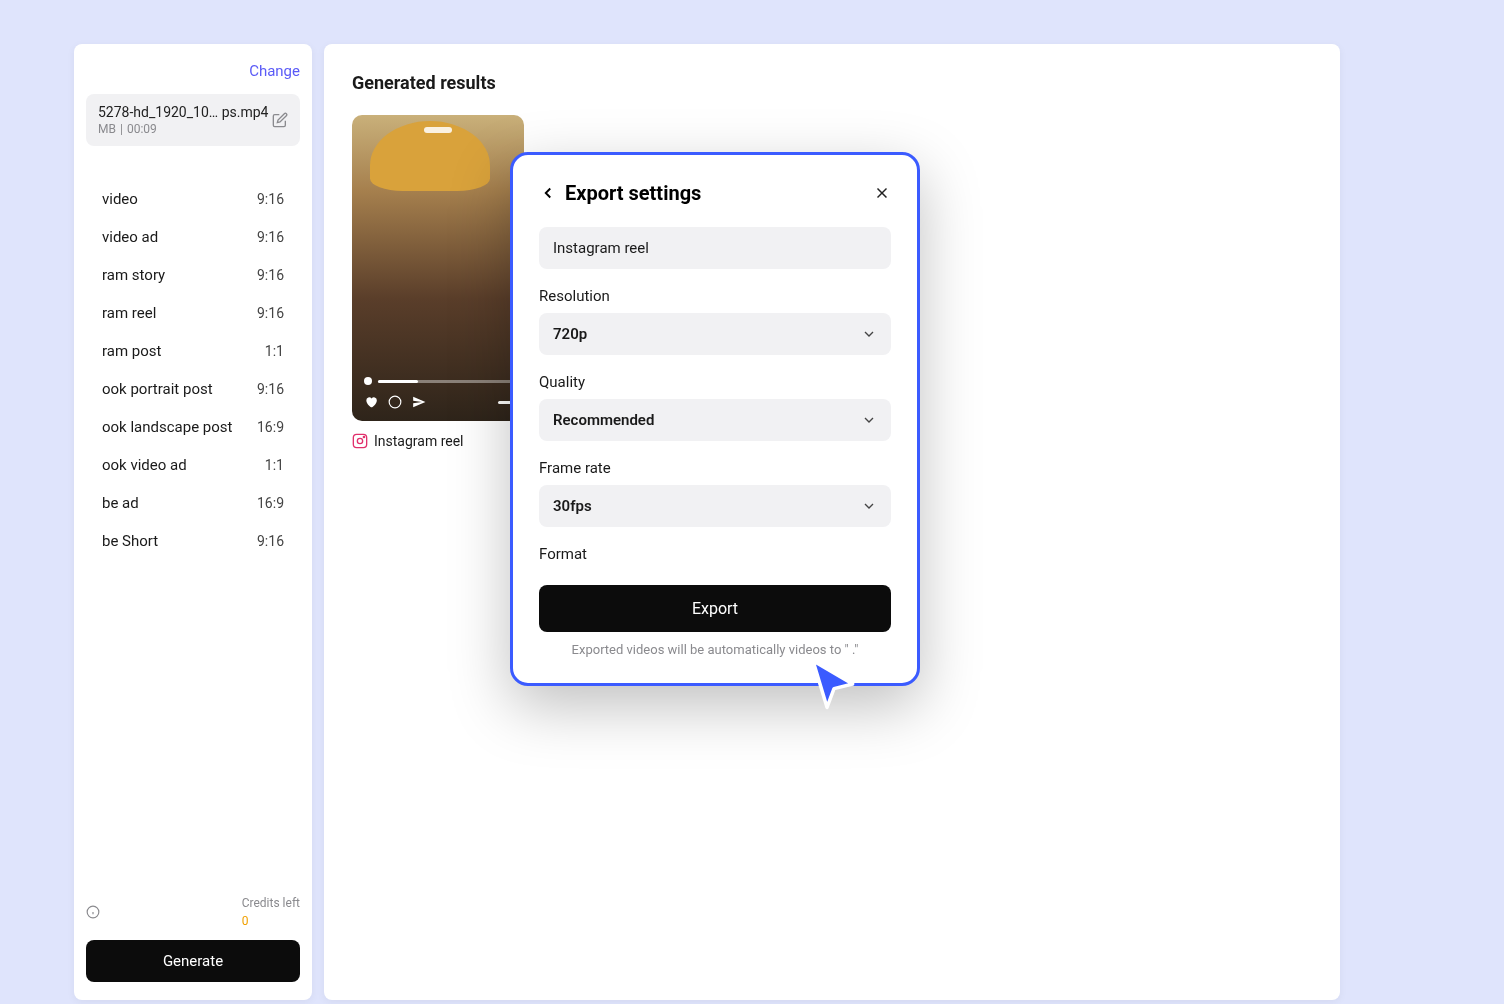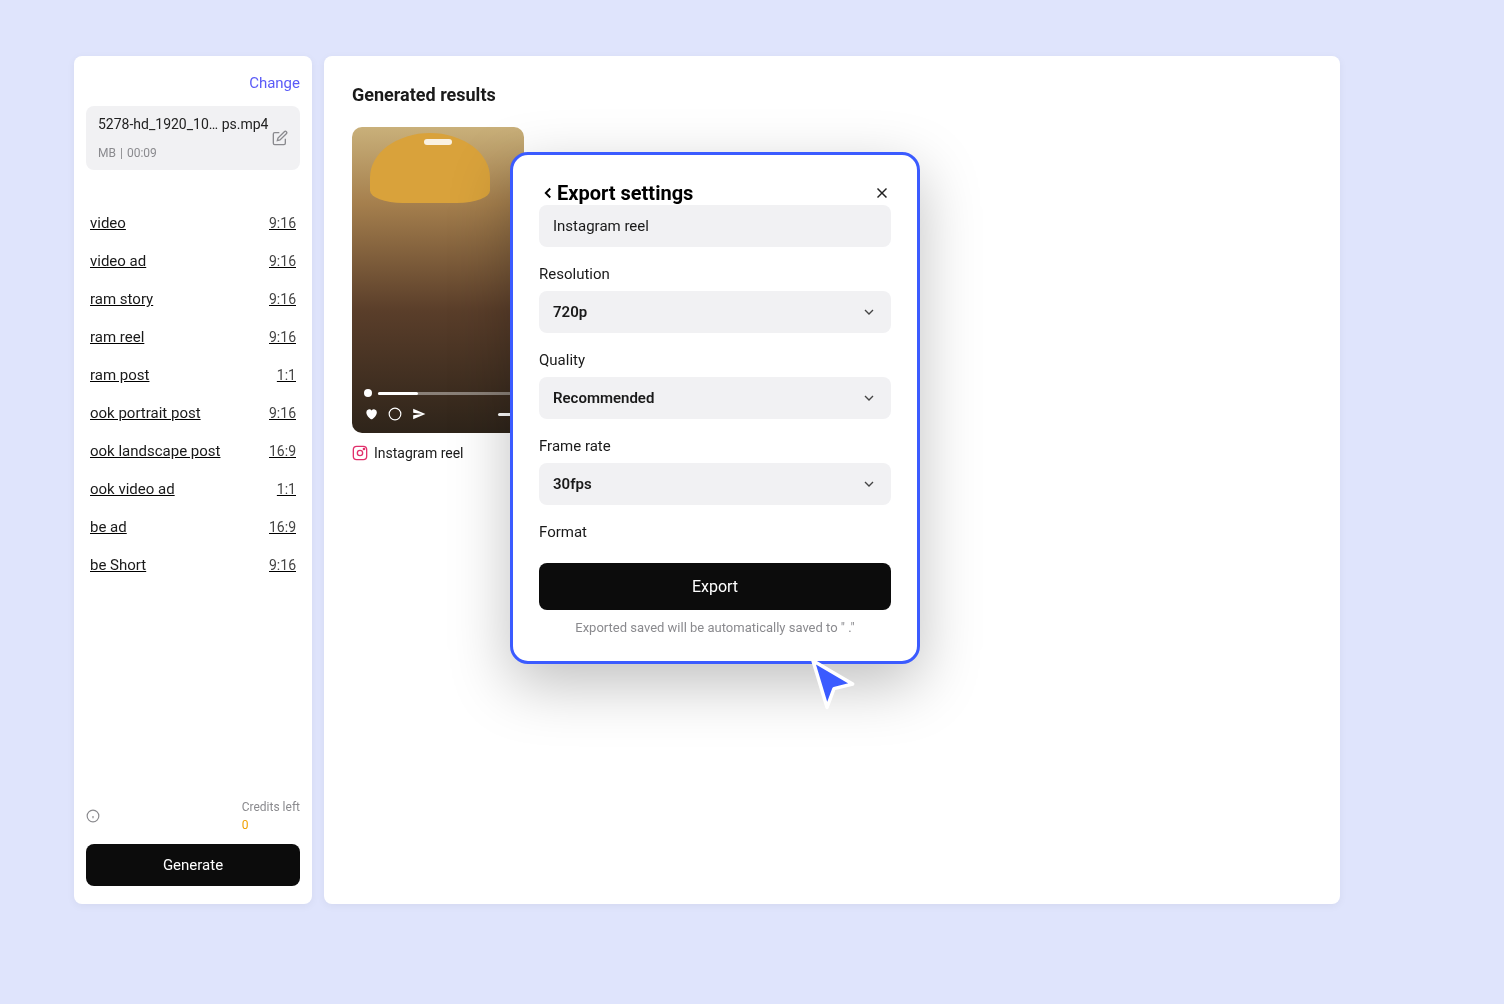--- a/index.html
+++ b/index.html
@@ -1,28 +1,28 @@
 <!DOCTYPE html>
 <html><head>
 <meta charset="utf-8">
 <style>
 * { margin: 0; padding: 0; box-sizing: border-box; font-family: -apple-system, BlinkMacSystemFont, 'Segoe UI', Roboto, sans-serif; }
 body { background: #dfe4fc; width: 1504px; height: 1004px; overflow: hidden; position: relative; }
 .outer-container { position: absolute; left: 0; top: 0; width: 1340px; height: 900px; background: #dfe4fc; border-radius: 0 0 32px 0; }
-.app-card { position: absolute; left: 74px; top: 56px; width: 1266px; height: 848px; display: flex; gap: 12px; }
+.app-card { position: absolute; left: 74px; top: 44px; width: 1266px; height: 956px; display: flex; gap: 12px; }
 .sidebar { width: 238px; background: #fff; border-radius: 8px; box-shadow: 0 2px 8px rgba(0,0,0,0.05); padding: 18px 0; display: flex; flex-direction: column; position: relative; }
 .sidebar-top { padding: 0 12px; }
 .change-link { color: #5b5bf7; font-size: 15px; text-align: right; cursor: pointer; margin-bottom: 14px; }
 .file-pill { background: #f1f1f3; border-radius: 8px; padding: 10px 12px; display: flex; justify-content: space-between; align-items: center; }
-.file-info { display: flex; flex-direction: column; gap: 12px; }
+.file-info { display: flex; flex-direction: column; }
 .file-name { font-size: 14px; color: #222; }
 .file-meta { font-size: 12px; color: #8a8a8e; margin-top: 2px; }
 .file-meta .sep { margin: 0 4px; }
 .edit-icon { width: 16px; height: 16px; color: #8a8a8e; }
-.presets { margin-top: 34px; padding: 0 16px; flex: 1; text-decoration: underline; }
+.presets { margin-top: 34px; padding: 0 28px; flex: 1; }
 .preset-row { display: flex; justify-content: space-between; align-items: center; padding: 10px 0; font-size: 15px; color: #1a1a1a; cursor: pointer; }
 .preset-ratio { font-size: 14px; color: #444; }
 .sidebar-bottom { padding: 0 12px; }
 .credits-row { display: flex; justify-content: space-between; align-items: center; font-size: 12px; color: #8a8a8e; margin-bottom: 12px; }
 .info-icon { width: 14px; height: 14px; color: #8a8a8e; }
 .credits-left { display: flex; gap: 4px; flex-direction: column; }
 .credits-num { color: #f0a000; }
 .generate-btn { width: 100%; background: #0c0c0c; color: #fff; font-size: 15px; padding: 12px 0; border: none; border-radius: 8px; cursor: pointer; }
 .main-area { flex: 1; background: #fff; border-radius: 8px; box-shadow: 0 2px 8px rgba(0,0,0,0.05); padding: 28px; position: relative; }
 .main-title { font-size: 18px; font-weight: 700; color: #1a1a1a; margin-bottom: 22px; }
@@ -34,21 +34,21 @@
 .thumb-progress { display: flex; align-items: center; gap: 6px; margin-bottom: 10px; }
 .thumb-dot { width: 8px; height: 8px; border-radius: 50%; background: #fff; }
 .thumb-bar { flex: 1; height: 3px; background: rgba(255,255,255,0.4); border-radius: 2px; position: relative; }
 .thumb-bar::before { content:''; position:absolute; left:0; top:0; height:100%; width: 30%; background:#fff; border-radius:2px; }
 .thumb-actions { display: flex; gap: 10px; align-items: center; }
 .thumb-heart, .thumb-comment, .thumb-send { width: 14px; height: 14px; color: #fff; }
 .thumb-more { margin-left: auto; width: 14px; height: 3px; background: #fff; border-radius: 2px; }
 .result-label { display: flex; align-items: center; gap: 6px; margin-top: 12px; font-size: 14px; color: #1a1a1a; }
 .ig-icon { width: 16px; height: 16px; color: #e1306c; }
 .modal { position: absolute; left: 510px; top: 152px; width: 410px; background: #fff; border: 3px solid #3b5bff; border-radius: 18px; padding: 26px; box-shadow: 0 20px 60px rgba(0,0,0,0.25); }
-.modal-header { display: flex; align-items: center; gap: 0; }
+.modal-header { display: flex; align-items: center; gap: 8px; margin-bottom: 22px; }
 .back-icon { width: 18px; height: 18px; cursor: pointer; }
 .modal-title { font-size: 20px; font-weight: 700; flex: 1; }
 .close-icon { width: 18px; height: 18px; cursor: pointer; color: #222; }
 .field { margin-bottom: 18px; }
 .field-label { font-size: 15px; color: #1a1a1a; margin-bottom: 8px; }
 .text-input { width: 100%; background: #f1f1f3; border: none; border-radius: 8px; padding: 12px 14px; font-size: 15px; color: #1a1a1a; outline: none; }
 .select-box { width: 100%; background: #f1f1f3; border: none; border-radius: 8px; padding: 12px 14px; font-size: 15px; font-weight: 600; color: #1a1a1a; display: flex; justify-content: space-between; align-items: center; cursor: pointer; }
 .chevron-icon { width: 16px; height: 16px; color: #444; }
 .export-btn { width: 100%; background: #0c0c0c; color: #fff; font-size: 16px; padding: 14px 0; border: none; border-radius: 8px; cursor: pointer; margin-top: 4px; }
 .modal-hint { font-size: 13px; color: #8a8a8e; text-align: center; margin-top: 10px; }
@@ -218,19 +218,19 @@
             <polyline points="6 9 12 15 18 9"></polyline>
           </svg>
       </div>
     </div>
 
     <div class="field">
       <div class="field-label">Format</div>
     </div>
 
     <button class="export-btn">Export</button>
-    <div class="modal-hint">Exported saved will be automatically saved to "              ."</div>
+    <div class="modal-hint">Exported videos will be automatically videos to "              ."</div>
   </div>
 
   <svg class="cursor-arrow" viewBox="0 0 48 48">
     <path d="M6 4 L40 24 L24 28 L18 44 Z" fill="#3b5bff" stroke="#fff" stroke-width="3" stroke-linejoin="round"></path>
   </svg>
 </div>
 
 </body></html>

